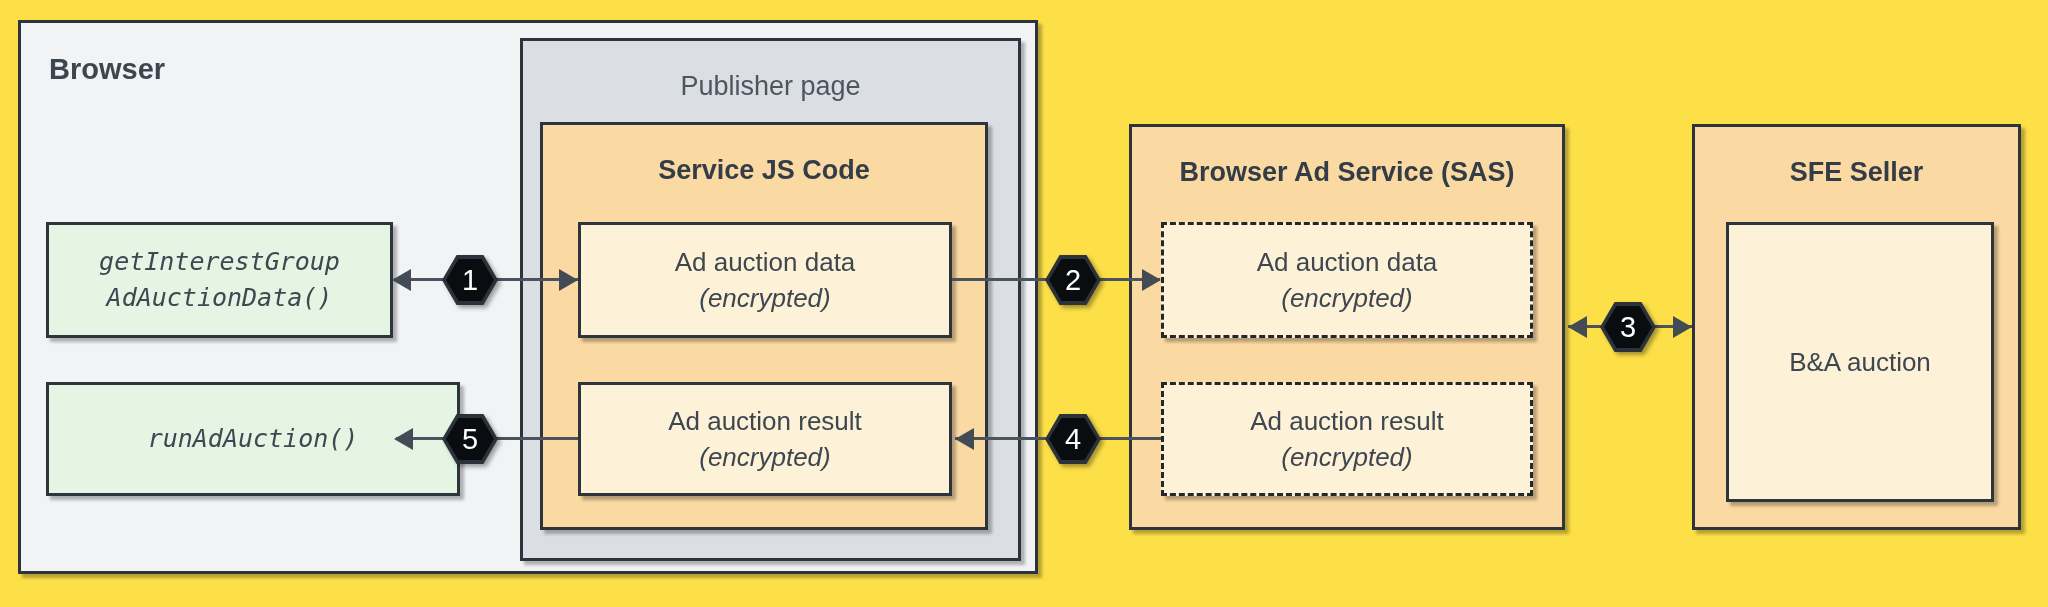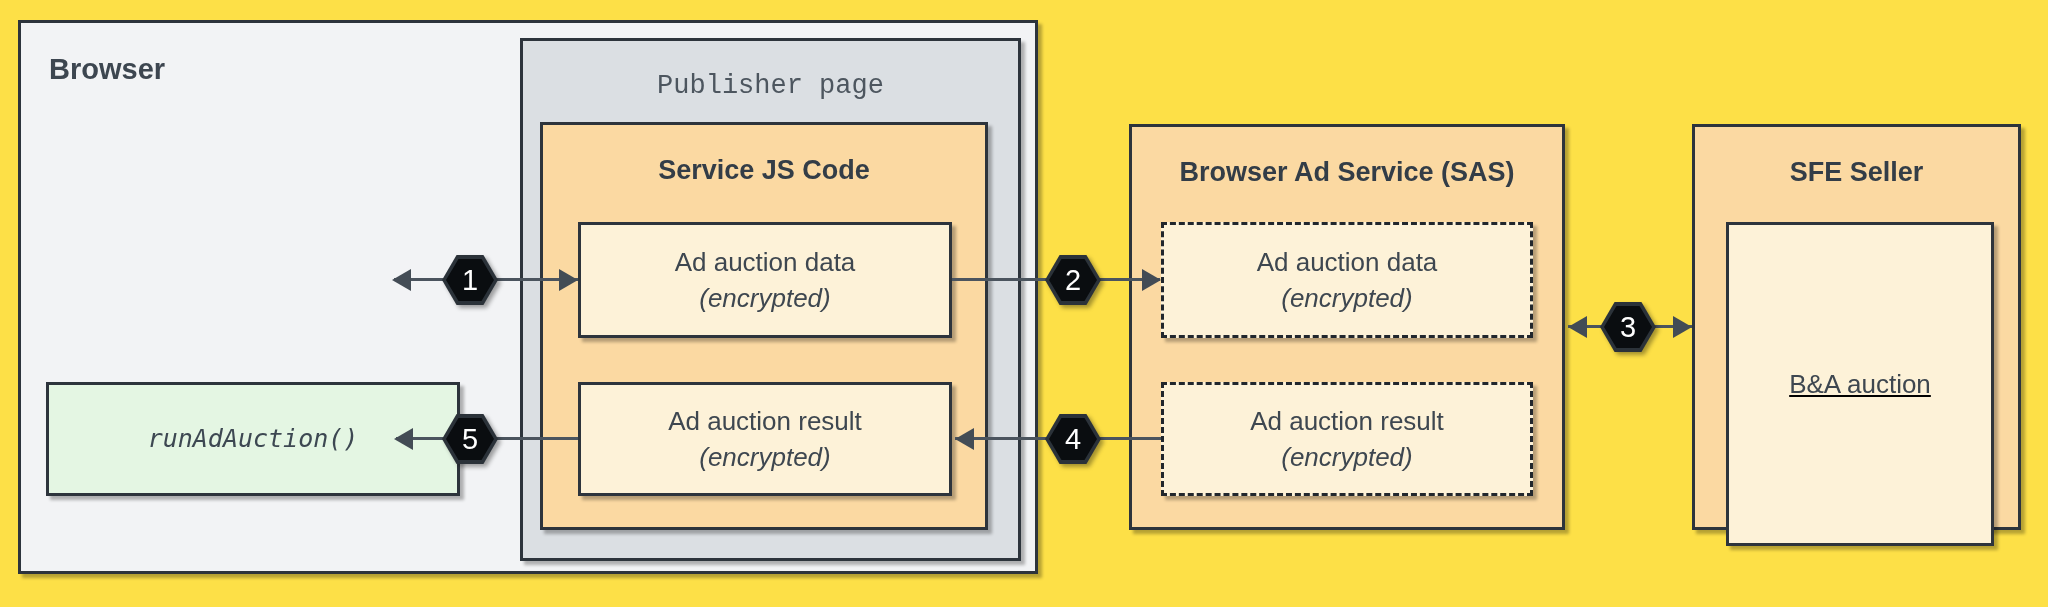--- a/index.html
+++ b/index.html
@@ -10,21 +10,21 @@
   .bg-browser{background:#f2f3f5;}
   .bg-publisher{background:#dbdfe3;}
   .bg-orange{background:#fbd9a2;}
   .bg-cream{background:#fdf2d8;}
   .bg-green{background:#e4f6e3;}
   .dashed{border:3px dashed #21272d;background:#fdf2d8;box-shadow:4px 4px 3px rgba(0,0,0,0.28);}
   .col-center{display:flex;flex-direction:column;align-items:center;justify-content:center;}
   .corner-label{position:absolute;left:28px;top:30px;font-size:29px;font-weight:bold;color:#3d4650;}
   .top-label{position:absolute;left:0;right:0;top:30px;text-align:center;}
   .title-bold{font-size:27px;font-weight:bold;color:#333d47;}
-  .title-gray{font-size:27px;font-weight:400;color:#4d565f;font-family:Liberation Mono, monospace;}
+  .title-gray{font-size:27px;font-weight:400;color:#4d565f;}
   .box-text{font-size:26px;line-height:1.4;color:#3e4750;text-align:center;}
   .box-text .em{font-style:italic;}
   .mono-text{font-family:"DejaVu Sans Mono","Liberation Mono",monospace;font-style:italic;
              font-size:25px;line-height:1.45;color:#3d4852;text-align:center;}
   .hline{position:absolute;height:3px;background:#4b545e;}
   .ah{position:absolute;width:0;height:0;border-top:11px solid transparent;border-bottom:11px solid transparent;}
   .ah-right{border-left:19px solid #434c55;}
   .ah-left{border-right:19px solid #434c55;}
   .hexwrap{position:absolute;width:56px;height:50px;filter:drop-shadow(3px 3px 2px rgba(0,0,0,0.35));}
   .hex{width:56px;height:50px;background:#2b3239;display:flex;align-items:center;justify-content:center;
@@ -51,20 +51,26 @@
   </div>
 
   <div class="abs panel bg-orange" style="left:1129px;top:124px;width:436px;height:406px;">
     <div class="top-label title-bold">Browser Ad Service (SAS)</div>
   </div>
 
   <div class="abs panel bg-orange" style="left:1692px;top:124px;width:329px;height:406px;">
     <div class="top-label title-bold">SFE Seller</div>
   </div>
 
+  <div class="abs panel bg-green col-center" style="left:46px;top:222px;width:347px;height:116px;">
+    <div class="mono-text">
+      <div>getInterestGroup</div>
+      <div>AdAuctionData()</div>
+    </div>
+  </div>
 
   <div class="abs panel bg-green col-center" style="left:46px;top:382px;width:414px;height:114px;">
     <div class="mono-text">runAdAuction()</div>
   </div>
 
   <div class="abs panel bg-cream col-center" style="left:578px;top:222px;width:374px;height:116px;">
     <div class="box-text">
       <div>Ad auction data</div>
       <div class="em">(encrypted)</div>
     </div>
@@ -84,21 +90,21 @@
     </div>
   </div>
 
   <div class="abs dashed col-center" style="left:1161px;top:382px;width:372px;height:114px;">
     <div class="box-text">
       <div>Ad auction result</div>
       <div class="em">(encrypted)</div>
     </div>
   </div>
 
-  <div class="abs panel bg-cream col-center" style="left:1726px;top:222px;width:268px;height:324px;text-decoration:underline;">
+  <div class="abs panel bg-cream col-center" style="left:1726px;top:222px;width:268px;height:280px;">
     <div class="box-text">B&amp;A auction</div>
   </div>
 
   <div class="hline" style="left:394px;top:278px;width:184px;"></div>
   <div class="ah ah-left" style="left:392px;top:269px;"></div>
   <div class="ah ah-right" style="left:559px;top:269px;"></div>
 
   <div class="hline" style="left:952px;top:278px;width:208px;"></div>
   <div class="ah ah-right" style="left:1142px;top:269px;"></div>
 

